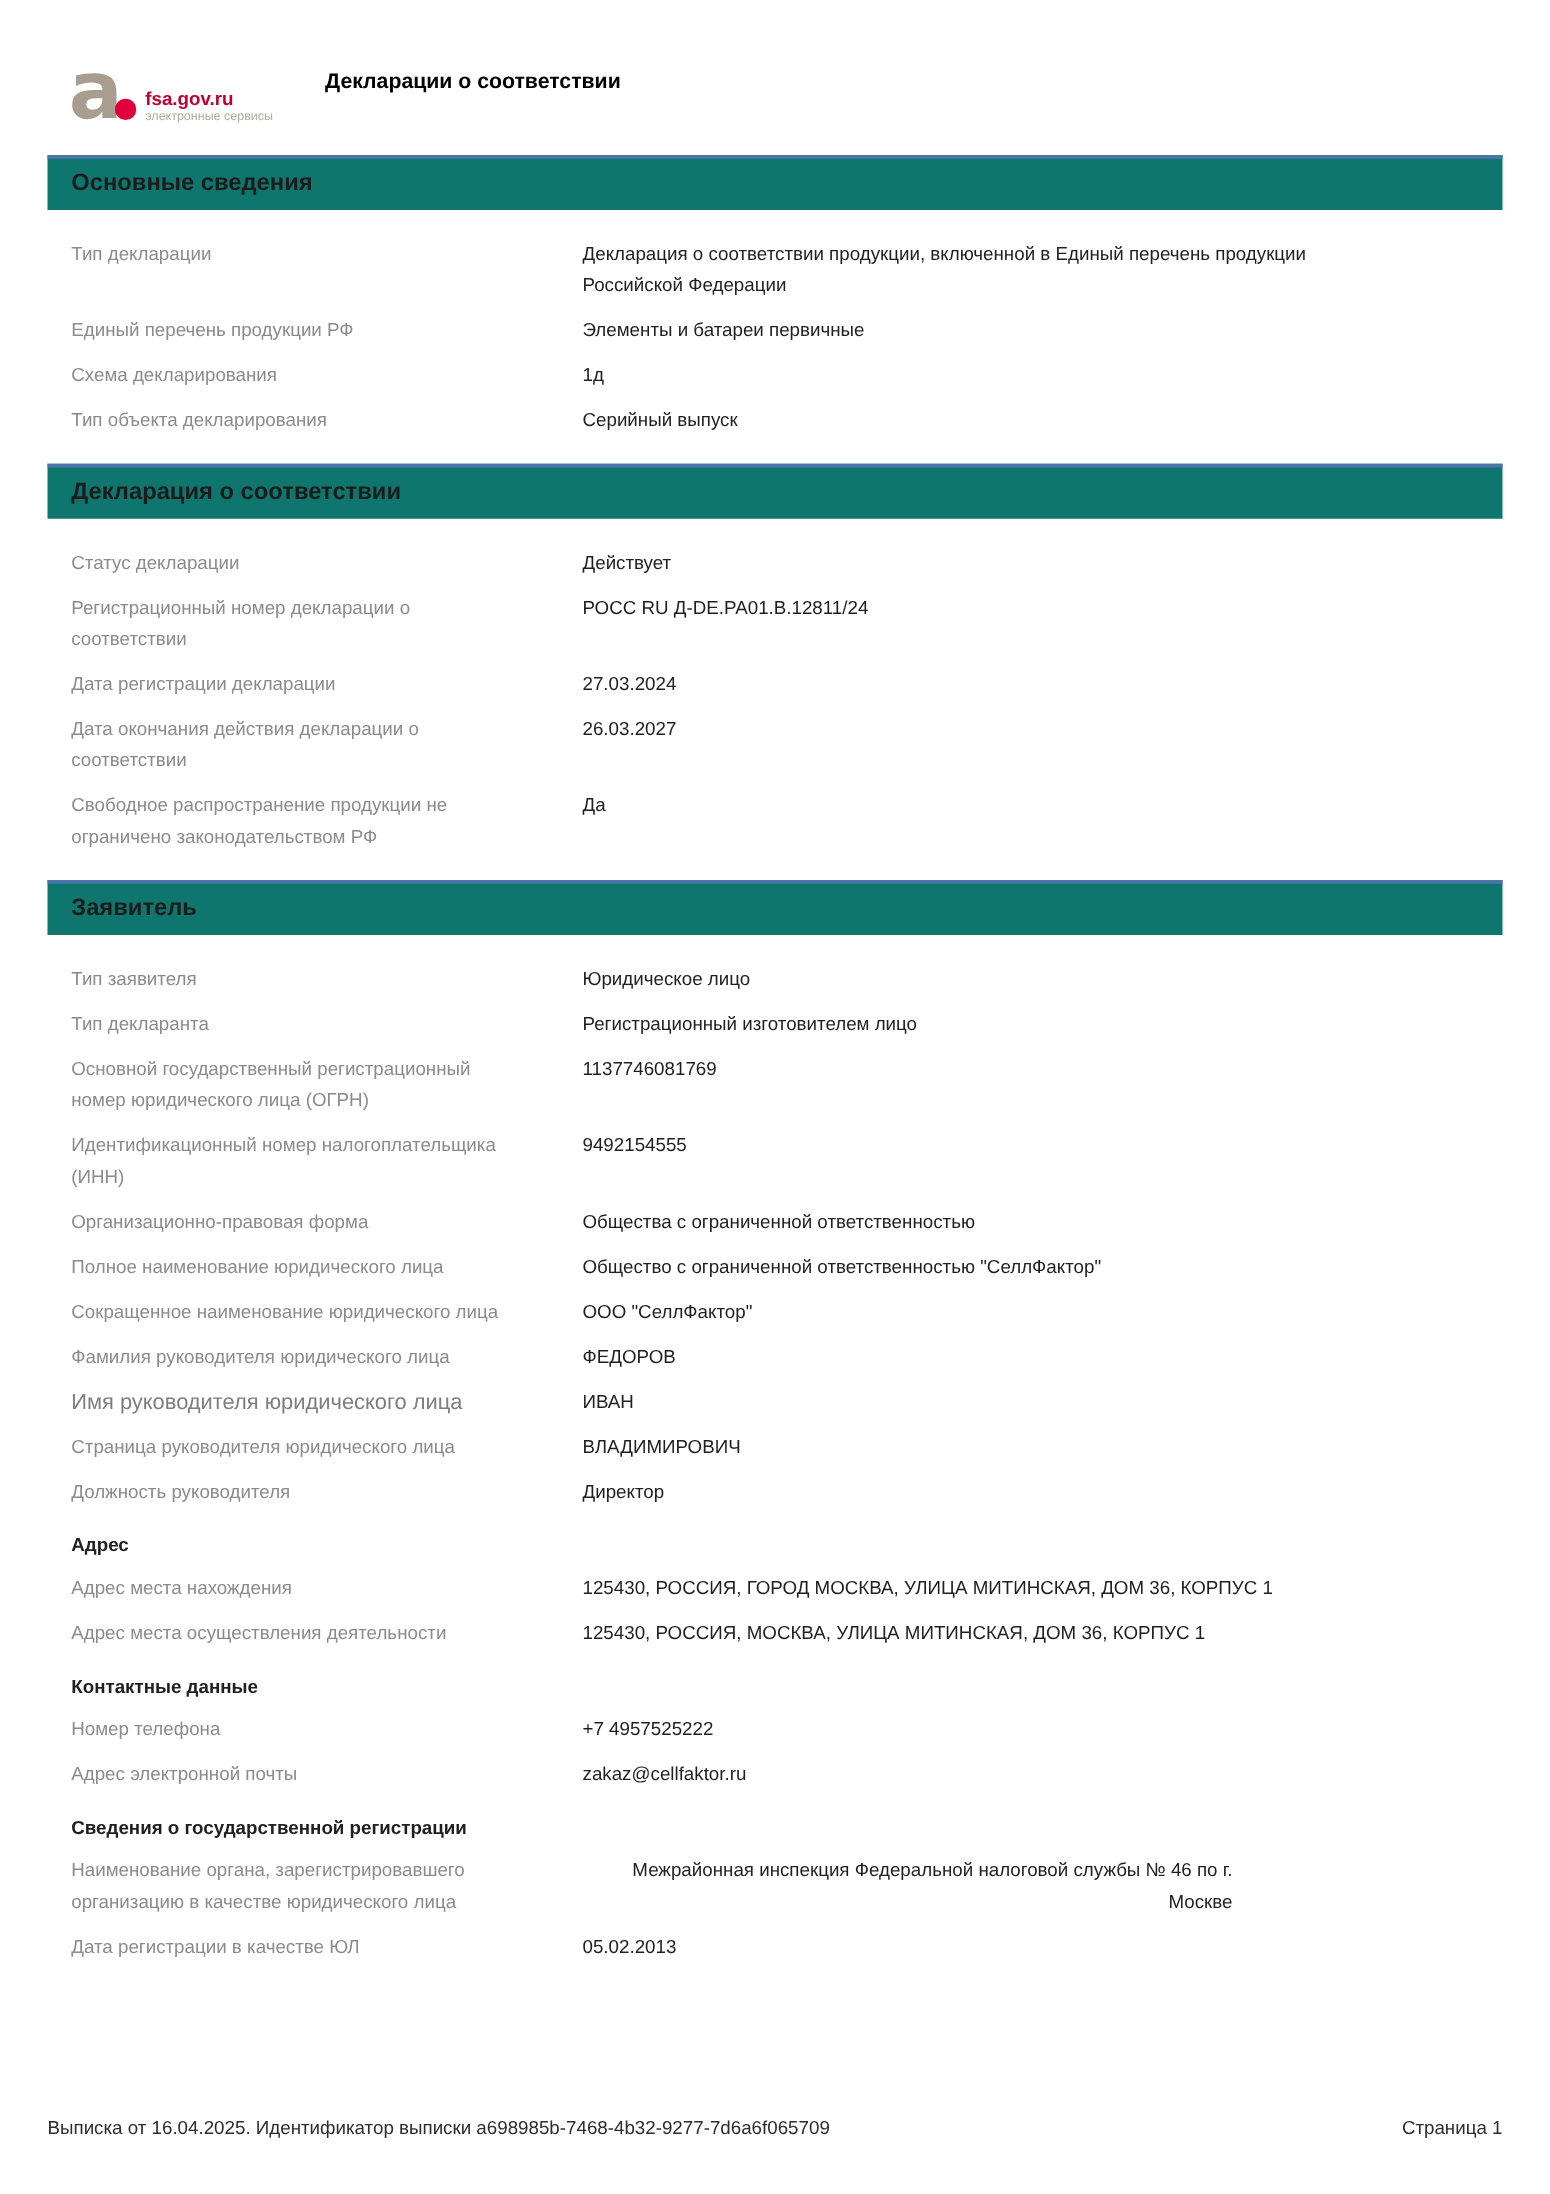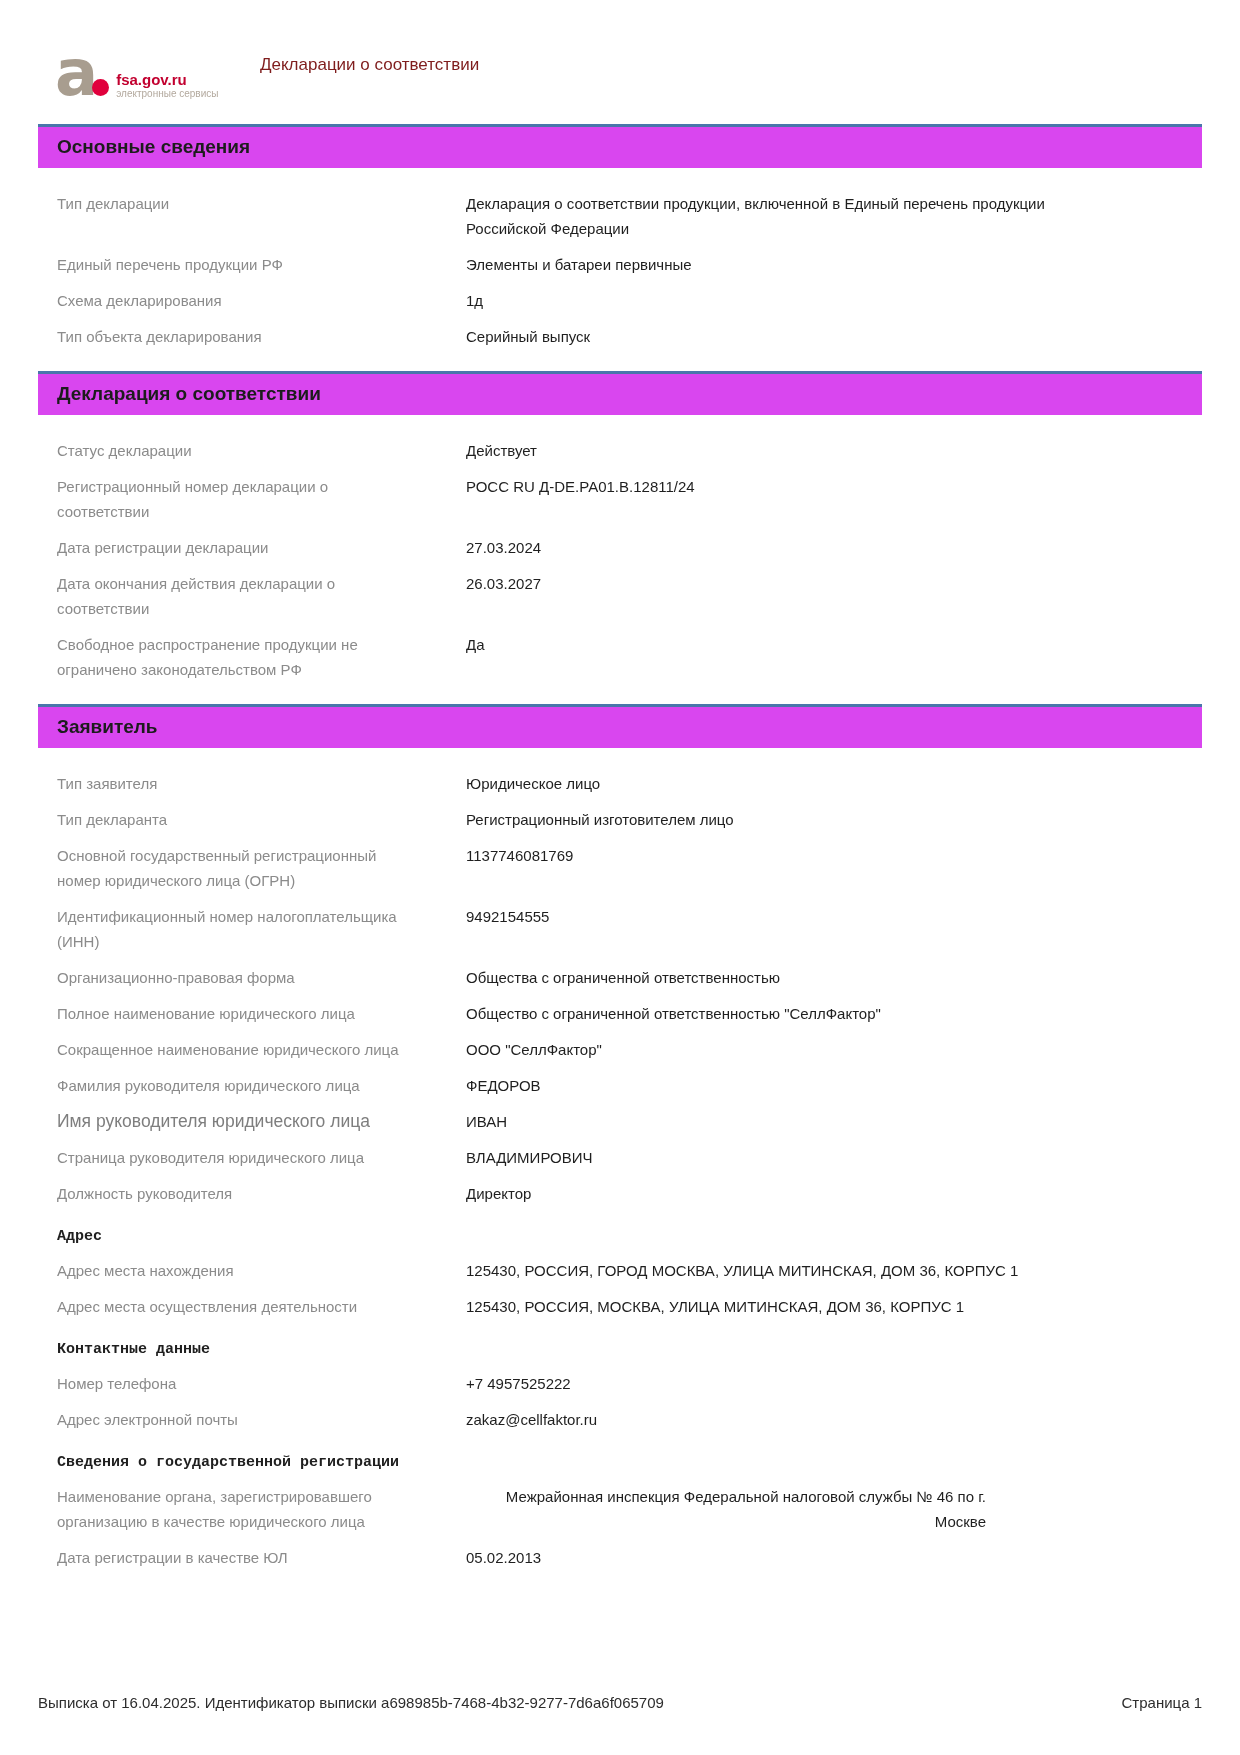--- a/index.html
+++ b/index.html
@@ -22,47 +22,47 @@
     color: #a89d8f; letter-spacing: -2px;
   }
   .logo-dot {
     width: 17px; height: 17px; border-radius: 50%;
     background: #e0003c; margin-left: -4px; margin-bottom: 4px;
     flex: 0 0 17px;
   }
   .logo-text { margin-left: 7px; margin-bottom: 0; }
   .logo-site { font-size: 15px; font-weight: bold; color: #c2002f; line-height: 17px; }
   .logo-tagline { font-size: 10px; color: #b3a99e; line-height: 12px; }
-  .page-title { font-size: 17px; font-weight: normal; color: #7f1d1d; margin-left: 37px; padding-top: 9px; }
+  .page-title { font-size: 17px; font-weight: bold; color: #000000; margin-left: 37px; padding-top: 9px; }
 
   
   .section { margin-bottom: 16px; }
   .band {
-    background: #d946ef;
+    background: #0f766e;
     border-top: 3px solid #4a76ab;
     padding: 8px 19px 9px 19px;
     margin-bottom: 18px;
   }
   .band-title { margin: 0; font-size: 19px; font-weight: bold; color: #1c1c1c; line-height: 24px; }
 
   .rows { padding-left: 19px; }
   .row { display: flex; padding: 5px 0 6px 0; }
   .row-label {
     flex: 0 0 352px; margin-right: 57px;
     font-size: 15px; line-height: 25px; color: #8b8b8b;
   }
   .row-label.label-lg { font-size: 17.5px; color: #7e7e7e; }
   .row-value {
     font-size: 15px; line-height: 25px; color: #1f1f1f;
     max-width: 605px;
   }
   .row-value.narrow { max-width: 520px; text-align: right; }
   .subhead {
     font-size: 15px; font-weight: bold; color: #1f1f1f;
-    line-height: 25px; padding: 12px 0 4px 0; font-family: Liberation Mono, monospace;
+    line-height: 25px; padding: 12px 0 4px 0;
   }
 
   
   .doc-footer {
     position: absolute; left: 38px; right: 38px; bottom: 42px;
     display: flex; justify-content: space-between;
     font-size: 15px; color: #2d2d2d; line-height: 20px;
   }
 </style>
 </head>

